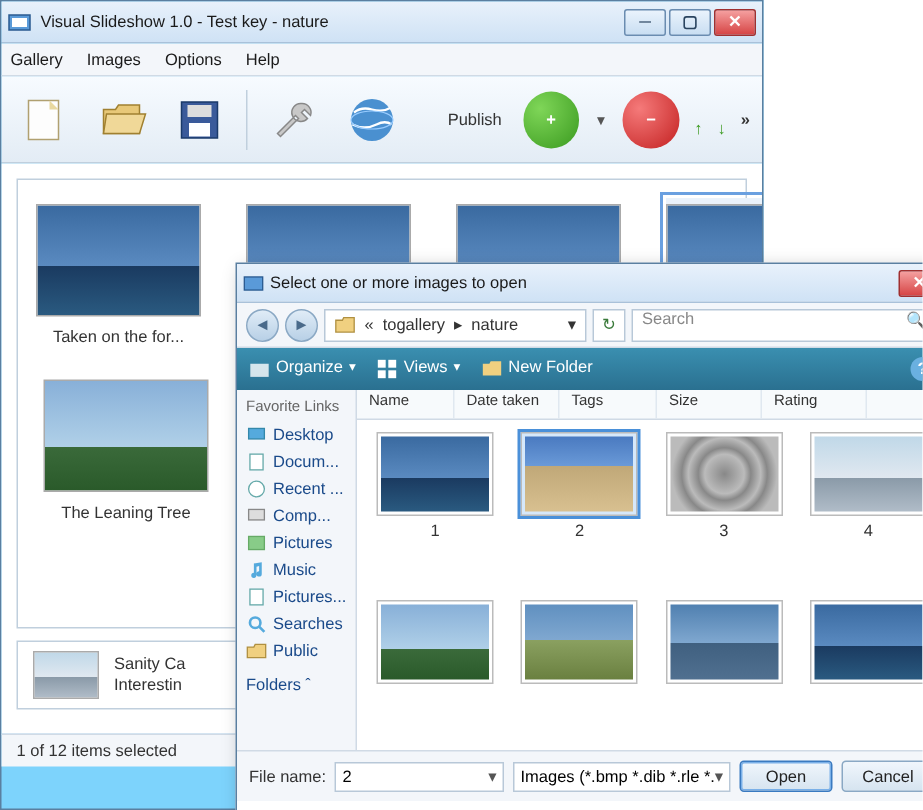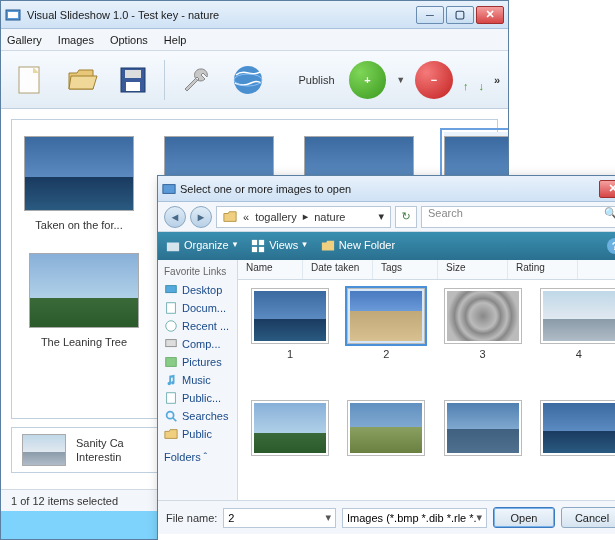--- a/index.html
+++ b/index.html
@@ -309,21 +309,21 @@
       <div class="fav-item">
           <svg class="fav-icon" viewBox="0 0 16 16">
             <path d="M6 3 L12 2 V11 a2 2 0 1 1 -2-2 V5 L8 5.5 V12 a2 2 0 1 1 -2-2 z" fill="#5ad"></path>
           </svg>
           <span>Music</span>
         </div>
       <div class="fav-item">
           <svg class="fav-icon" viewBox="0 0 16 16">
             <rect x="3" y="2" width="10" height="12" fill="#fff" stroke="#6aa"></rect>
           </svg>
-          <span>Public...</span>
+          <span>Pictures...</span>
         </div>
       <div class="fav-item">
           <svg class="fav-icon" viewBox="0 0 16 16">
             <circle cx="7" cy="7" r="4" fill="none" stroke="#5ad" stroke-width="2"></circle>
             <line x1="10" y1="10" x2="14" y2="14" stroke="#5ad" stroke-width="2"></line>
           </svg>
           <span>Searches</span>
         </div>
       <div class="fav-item">
           <svg class="fav-icon" viewBox="0 0 16 16">

